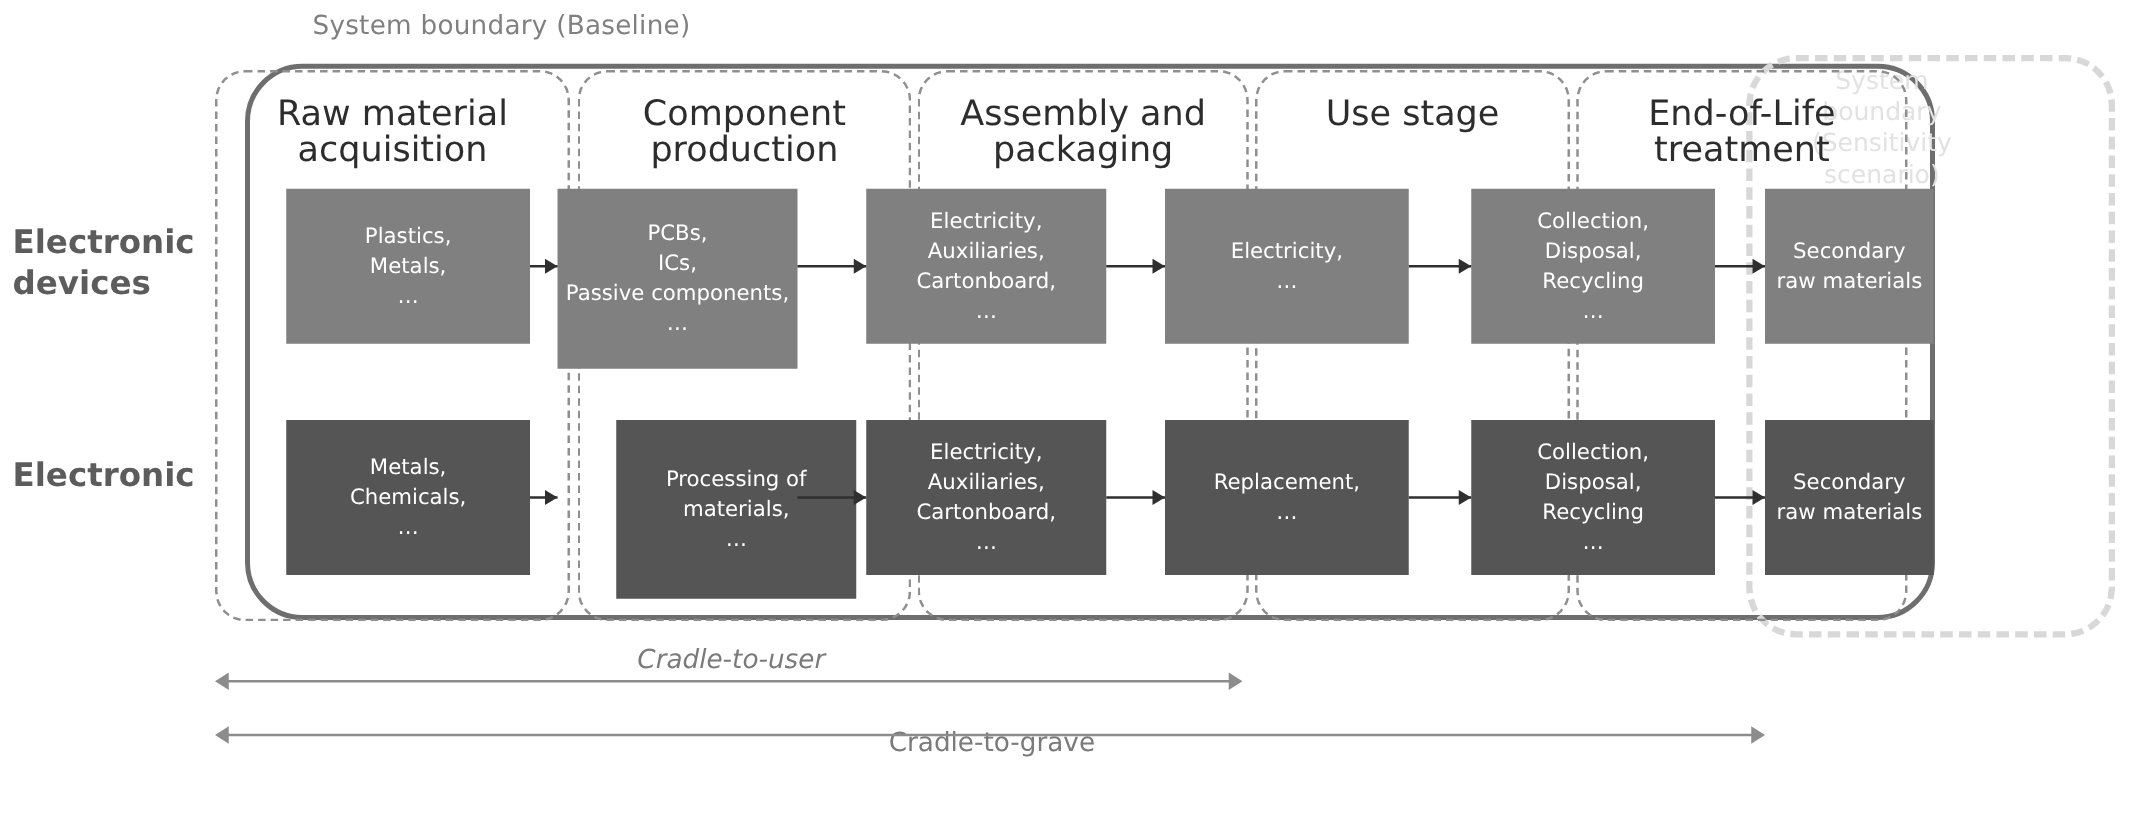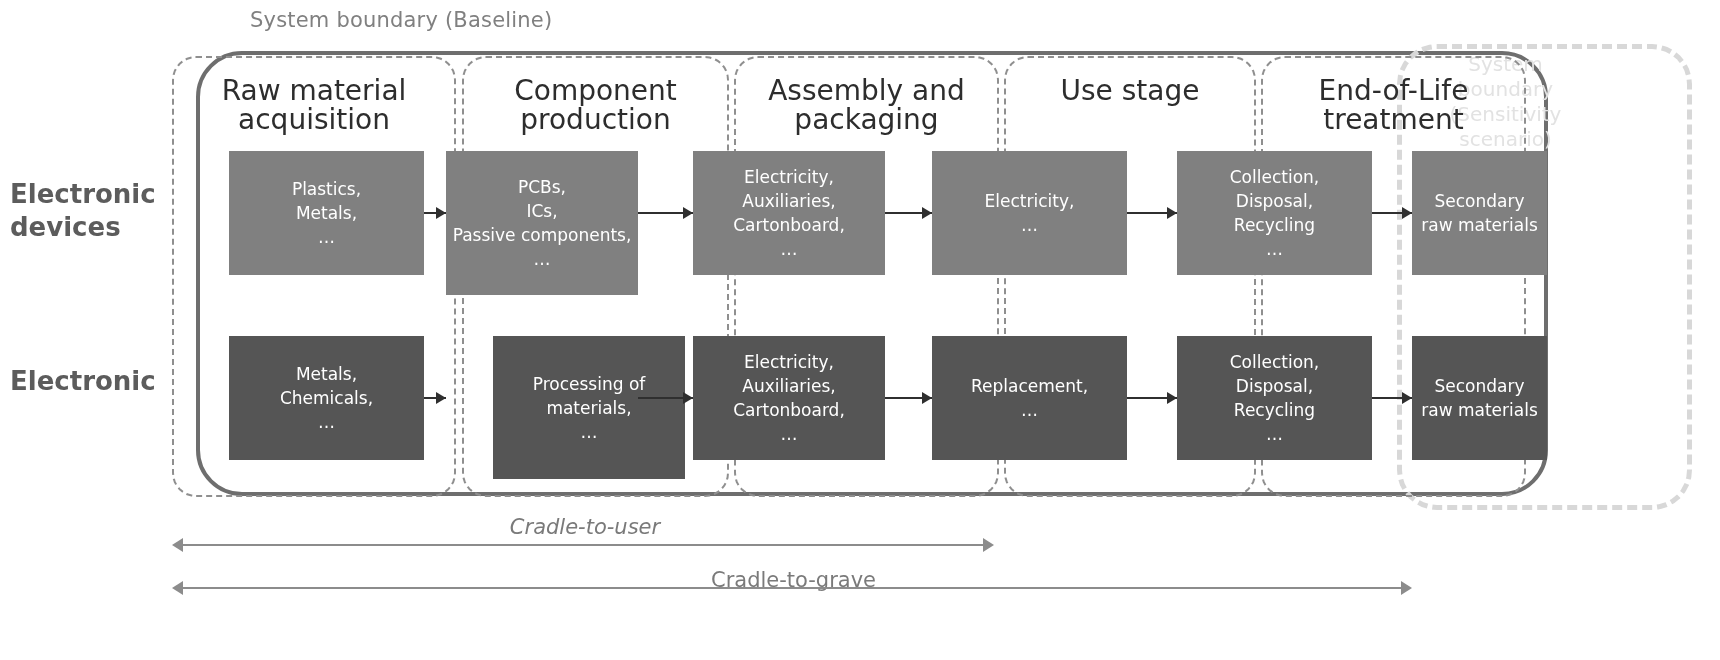--- a/index.html
+++ b/index.html
@@ -172,20 +172,20 @@
       <div class="head"></div>
     </div>
 
   <div class="span-label" style="left:175px;top:515px;width:820px;font-style:italic;">Cradle-to-user</div>
   <div class="span" style="left:172px;top:537px;width:822px;">
     <div class="head-l"></div>
       <div class="shaft"></div>
       <div class="head-r"></div>
   </div>
 
-  <div class="span-label" style="left:175px;top:568px;width:1237px;">Cradle-to-grave</div>
+  <div class="span-label" style="left:175px;top:582px;width:1237px;">Cradle-to-grave</div>
   <div class="span" style="left:172px;top:580px;width:1240px;">
     <div class="head-l"></div>
       <div class="shaft"></div>
       <div class="head-r"></div>
   </div>
 
 </div>
 
 </body></html>

